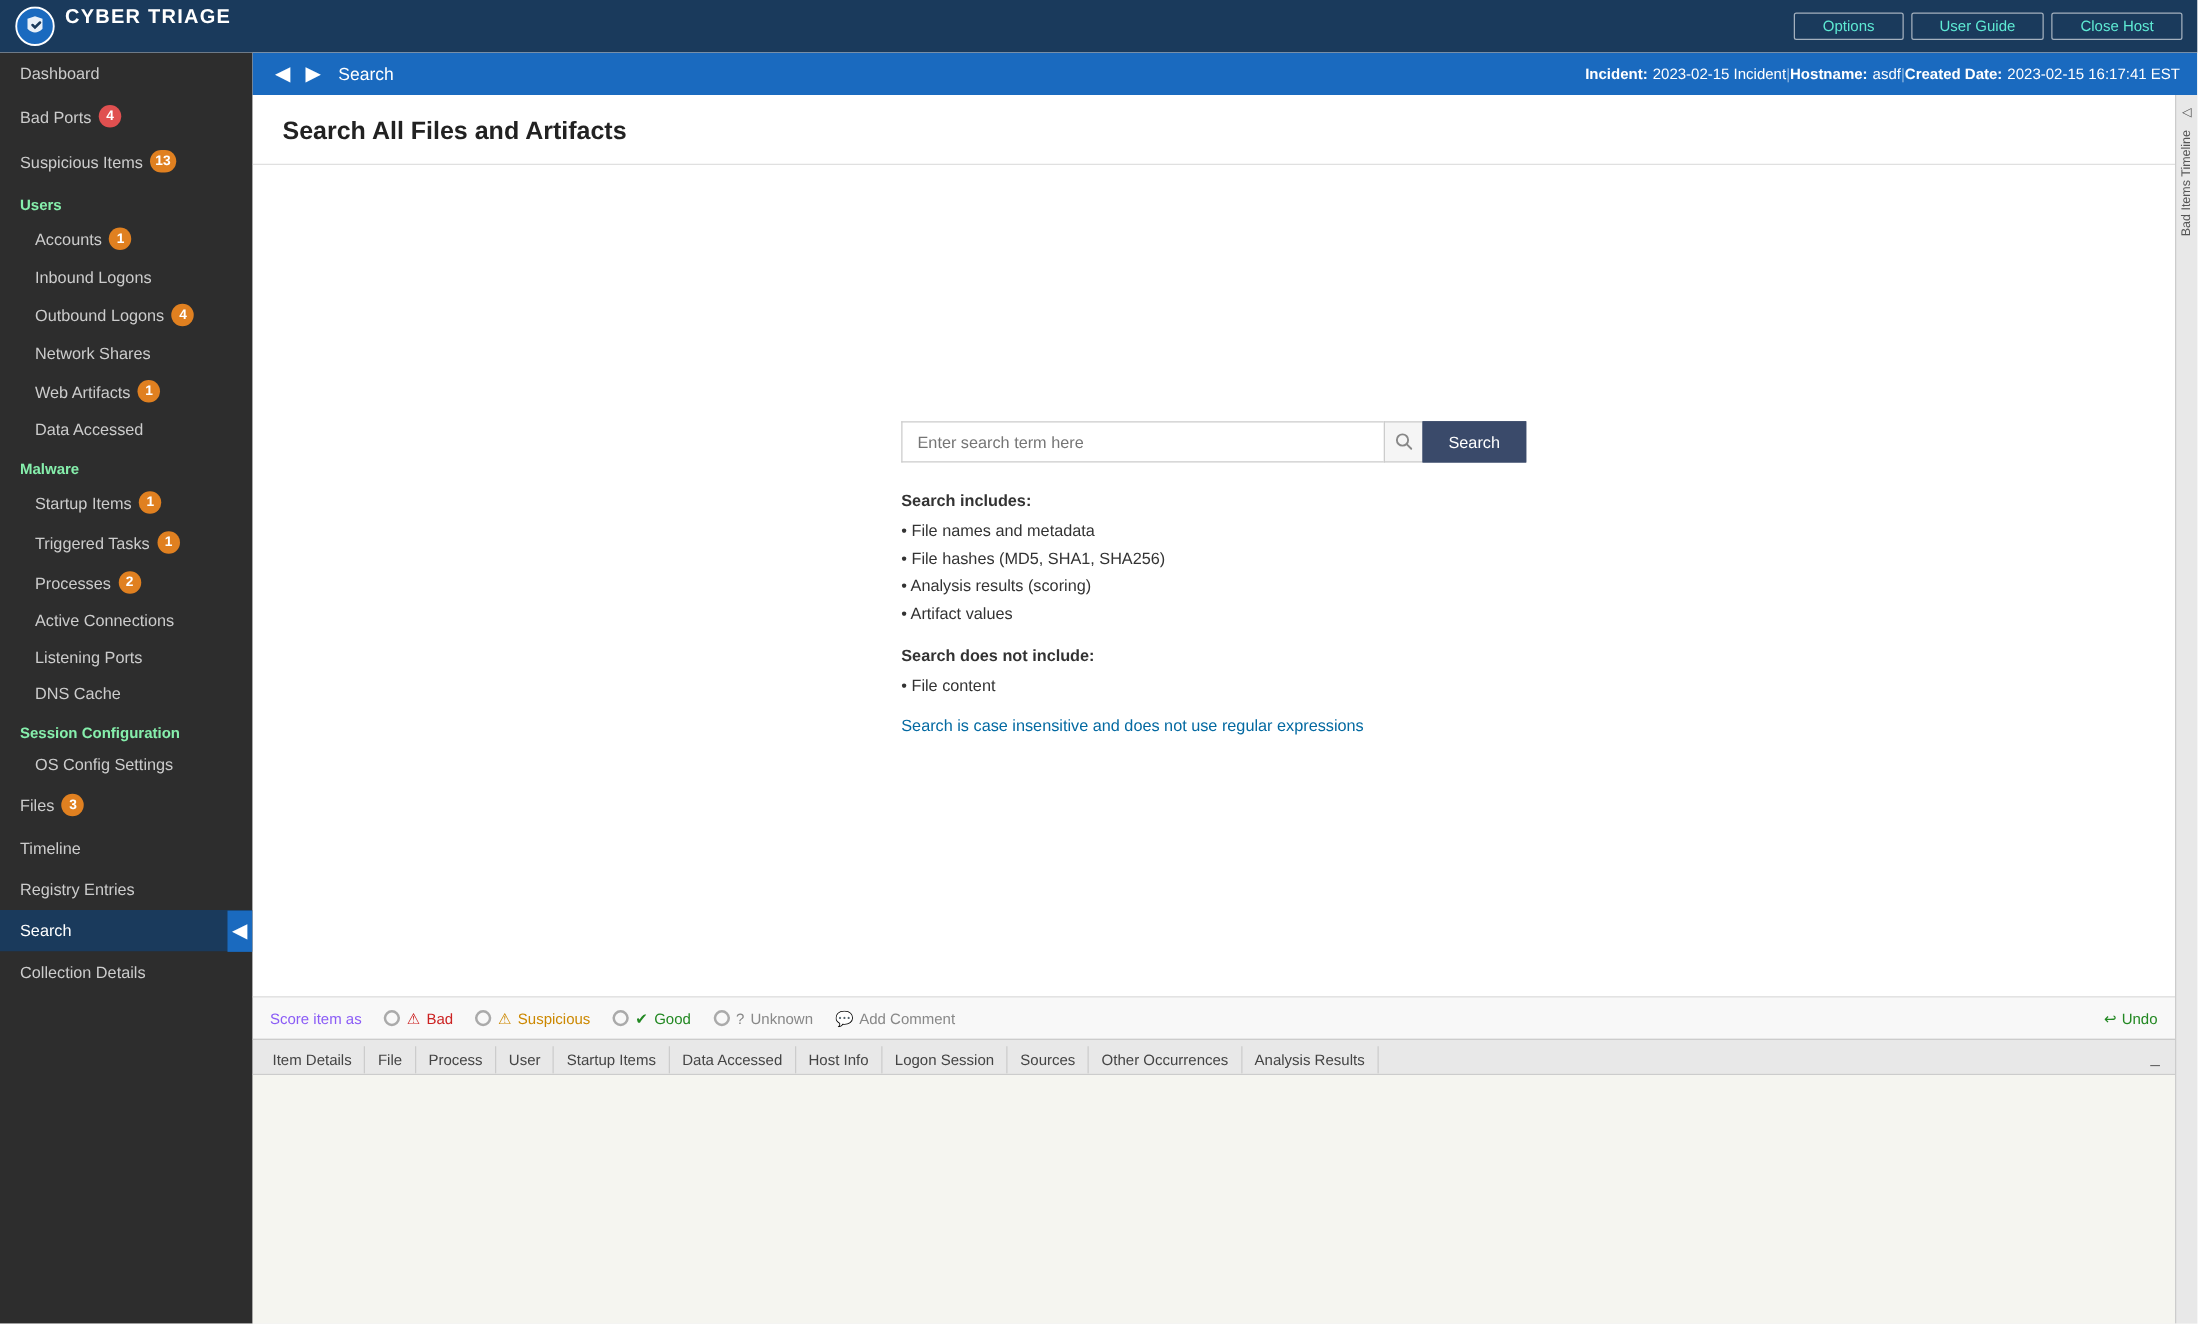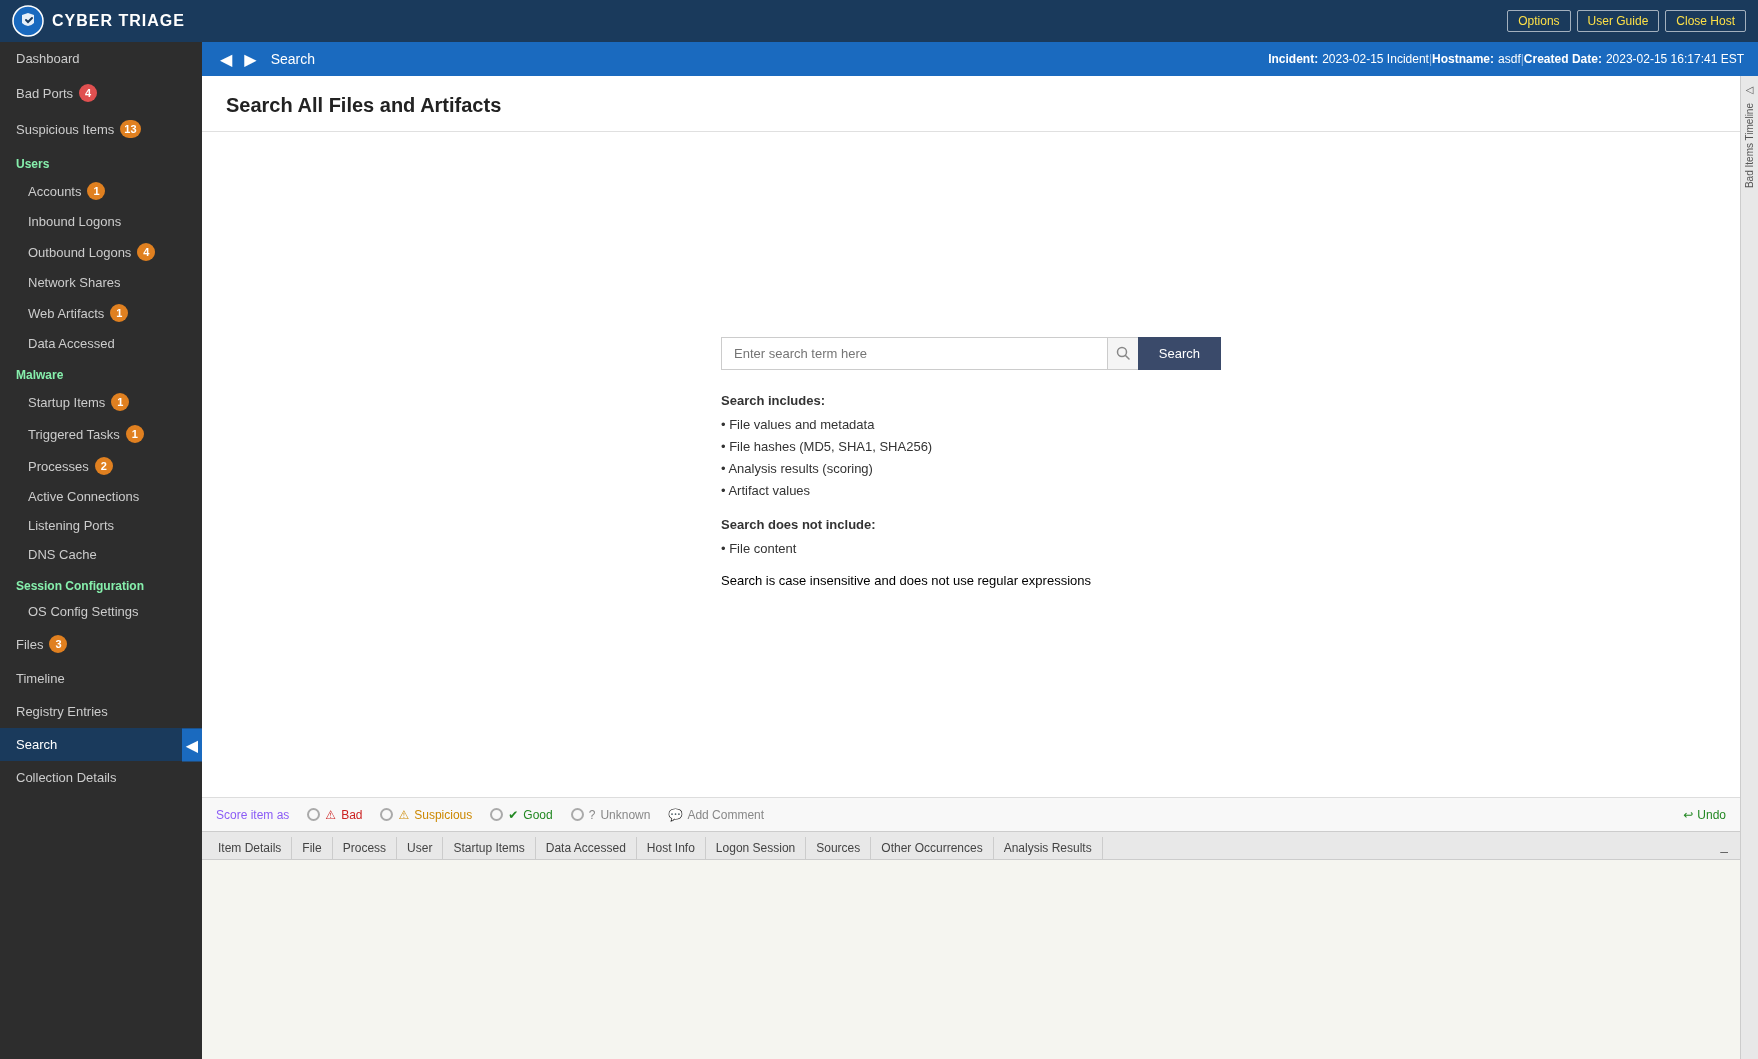--- a/index.html
+++ b/index.html
@@ -10,42 +10,42 @@
       background: #1a3a5c;
       height: 42px;
       display: flex;
       align-items: center;
       justify-content: space-between;
       padding: 0 12px;
       flex-shrink: 0;
     }
     .logo-area {
       display: flex;
-      align-items: center;
+      align-items: flex-start;
       gap: 8px;
     }
     .logo-icon {
       width: 32px;
       height: 32px;
     }
     .logo-text {
       color: white;
       font-size: 16px;
       font-weight: bold;
       letter-spacing: 1px;
     }
     .header-buttons {
       display: flex;
       gap: 6px;
     }
     .header-btn {
       background: transparent;
-      color: #fde047;
+      color: #5eead4;
       border: 1px solid rgba(255,255,255,0.6);
-      padding: 3px 10px;
+      padding: 3px 22px;
       font-size: 12px;
       cursor: pointer;
       border-radius: 2px;
     }
 
     
     .main-layout {
       display: flex;
       flex: 1;
       overflow: hidden;
@@ -234,21 +234,21 @@
     }
 
     .search-info {
       width: 500px;
       font-size: 13px;
       color: #333;
       line-height: 1.7;
     }
     .search-info .section-title { font-weight: bold; margin-bottom: 2px; }
     .search-info .section-title2 { font-weight: bold; margin-top: 12px; margin-bottom: 2px; }
-    .search-info .note { margin-top: 10px; color: #000000; }
+    .search-info .note { margin-top: 10px; color: #0369a1; }
 
     
     .right-sidebar {
       width: 18px;
       background: #e8e8e8;
       border-left: 1px solid #ccc;
       display: flex;
       flex-direction: column;
       align-items: center;
       padding-top: 4px;
@@ -488,21 +488,21 @@
                 <svg width="14" height="14" viewBox="0 0 14 14" fill="none">
                   <circle cx="6" cy="6" r="4.5" stroke="#888" stroke-width="1.5"></circle>
                   <line x1="9.5" y1="9.5" x2="13" y2="13" stroke="#888" stroke-width="1.5" stroke-linecap="round"></line>
                 </svg>
               </span>
               <button class="search-btn">Search</button>
             </div>
 
             <div class="search-info">
               <div class="section-title">Search includes:</div>
-              <div>• File values and metadata</div>
+              <div>• File names and metadata</div>
               <div>• File hashes (MD5, SHA1, SHA256)</div>
               <div>• Analysis results (scoring)</div>
               <div>• Artifact values</div>
 
               <div class="section-title2">Search does not include:</div>
               <div>• File content</div>
 
               <div class="note">Search is case insensitive and does not use regular expressions</div>
             </div>
           </div>

